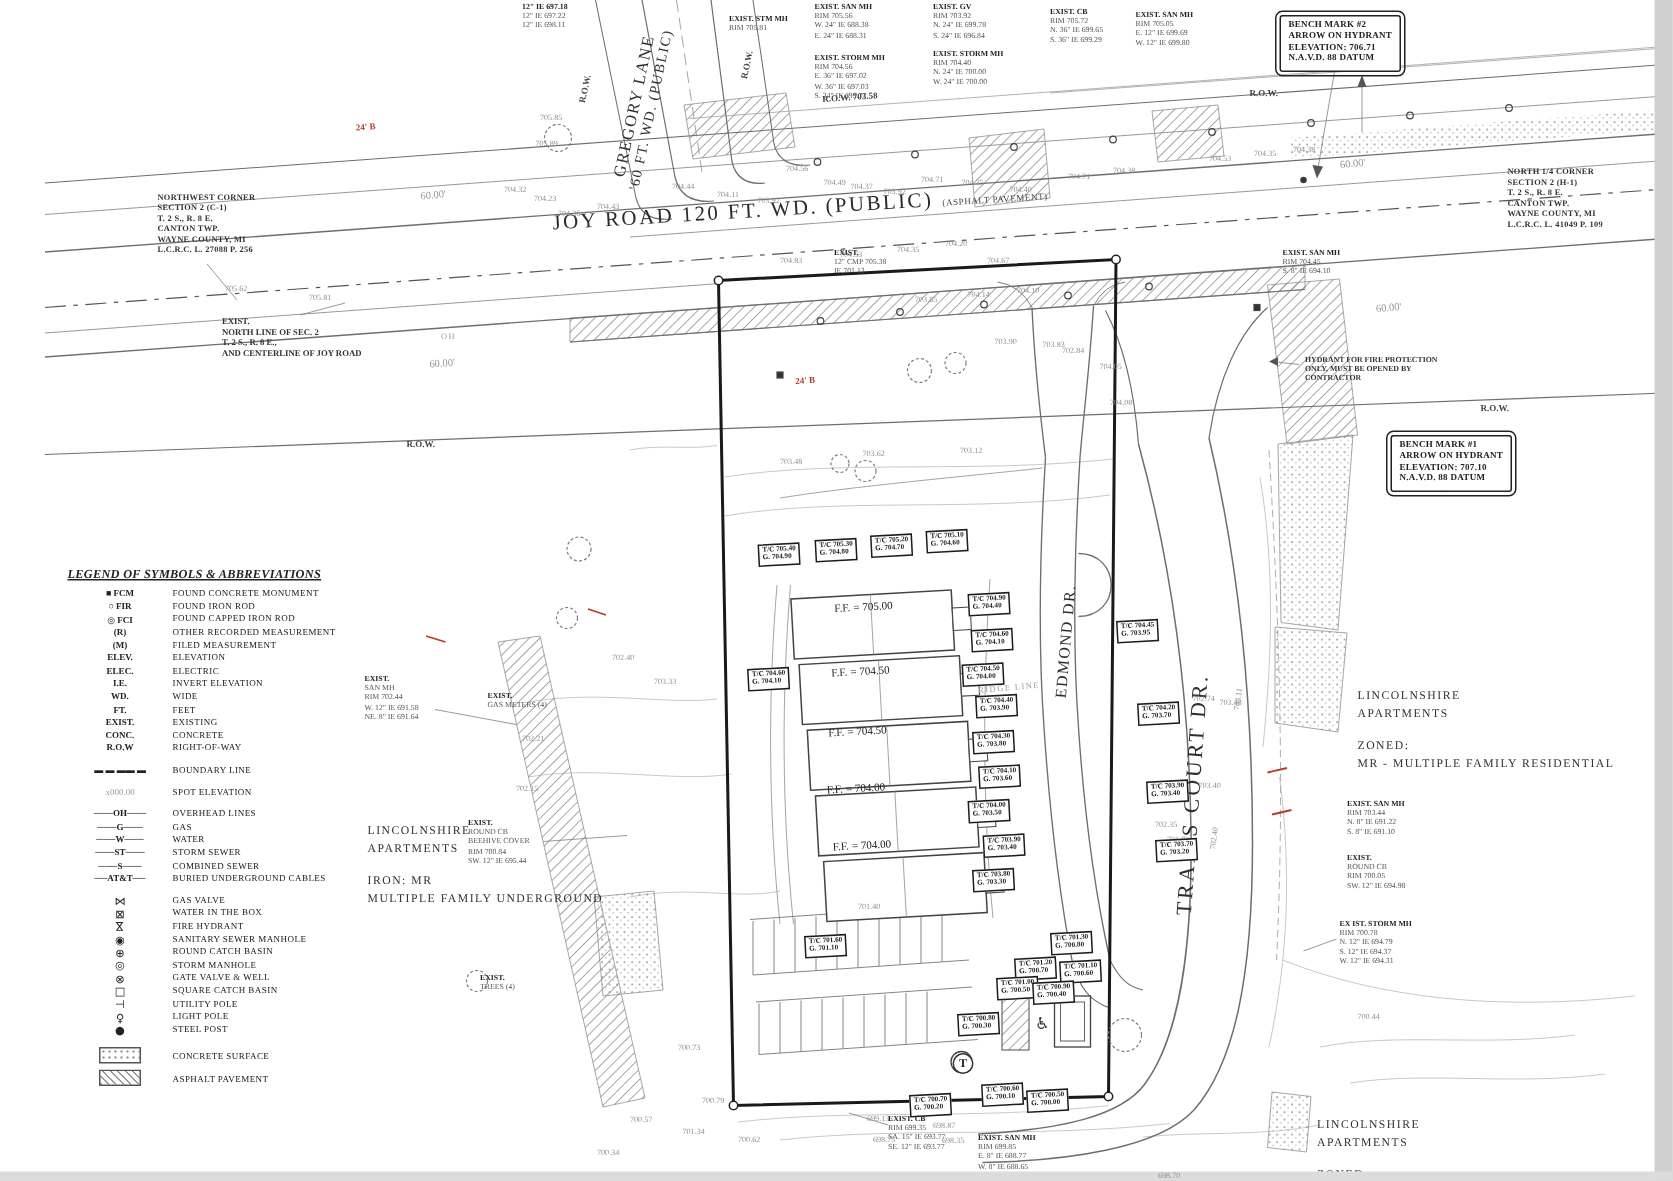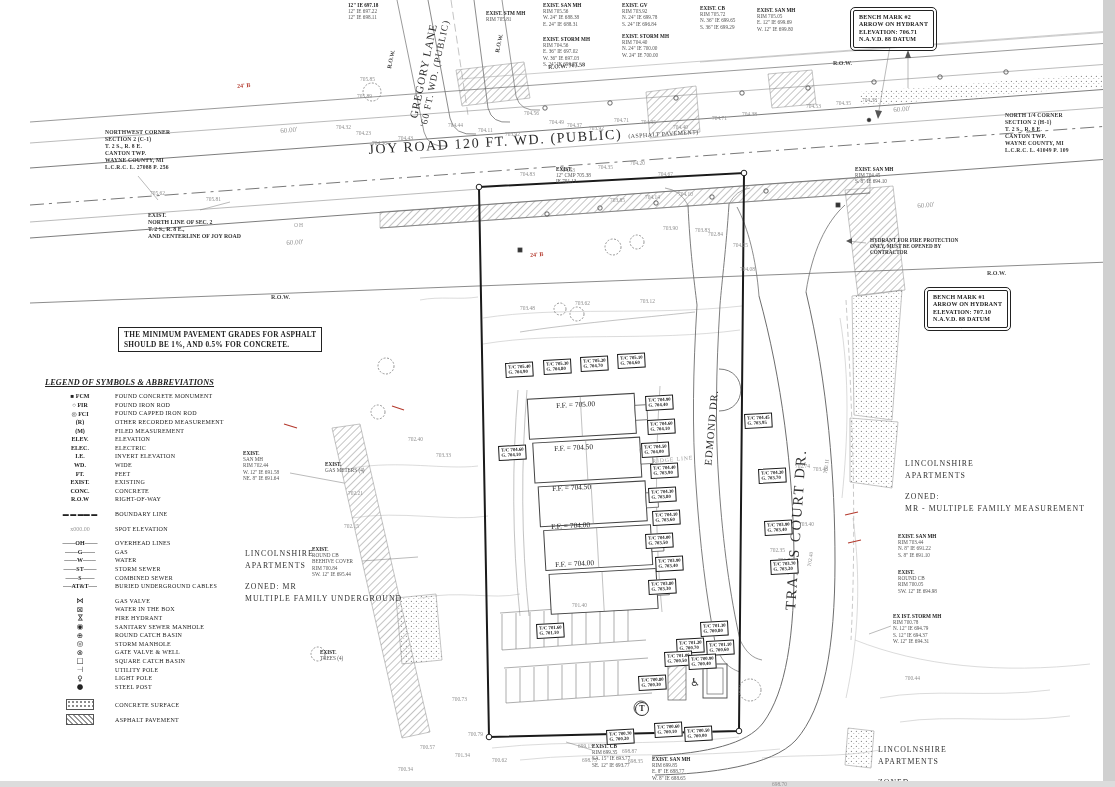--- a/index.html
+++ b/index.html
@@ -299,24 +299,20 @@
     <div>T. 2 S., R. 8 E.,</div>
     <div>AND CENTERLINE OF JOY ROAD</div>
   </div>
 
   <div class="abs hydn" style="left:870px;top:237px;">
     <div>HYDRANT FOR FIRE PROTECTION</div>
     <div>ONLY, MUST BE OPENED BY</div>
     <div>CONTRACTOR</div>
   </div>
 
-  <div class="abs note-box" style="left:118px;top:327px;">
-    <div>THE MINIMUM PAVEMENT GRADES FOR ASPHALT</div>
-    <div>SHOULD BE 1%, AND 0.5% FOR CONCRETE.</div>
-  </div>
 
   <div id="legend" class="abs" style="left:45px;top:378px;">
     <div class="legend-title">LEGEND OF SYMBOLS &amp; ABBREVIATIONS</div>
     <div id="legend-items">
         <div class="lg-row">
           <span class="lg-key">■ FCM</span>
           <span class="lg-desc">FOUND CONCRETE MONUMENT</span>
         </div>
         <div class="lg-row">
           <span class="lg-key">○ FIR</span>
@@ -449,28 +445,28 @@
         <div class="lg-row tall">
           <span class="lg-key"><span class="swatch asphalt"></span></span>
           <span class="lg-desc">ASPHALT PAVEMENT</span>
         </div>
       </div>
   </div>
 
   <div class="abs apt" style="left:245px;top:548px;">
     <div>LINCOLNSHIRE</div>
     <div>APARTMENTS</div>
-    <div class="gap">ZONED: MR</div>
+    <div class="gap">IRON: MR</div>
     <div>MULTIPLE FAMILY UNDERGROUND</div>
   </div>
   <div class="abs apt" style="left:905px;top:458px;">
     <div>LINCOLNSHIRE</div>
     <div>APARTMENTS</div>
     <div class="gap">ZONED:</div>
-    <div>MR - MULTIPLE FAMILY MEASUREMENT</div>
+    <div>MR - MULTIPLE FAMILY RESIDENTIAL</div>
   </div>
   <div class="abs apt" style="left:878px;top:744px;">
     <div>LINCOLNSHIRE</div>
     <div>APARTMENTS</div>
     <div class="gap">ZONED:</div>
   </div>
 
   <div class="edge-r"></div>
   <div class="edge-b"></div>
 <div class="abs spot t" style="left: 360px; top: 76px;">705.85</div>

